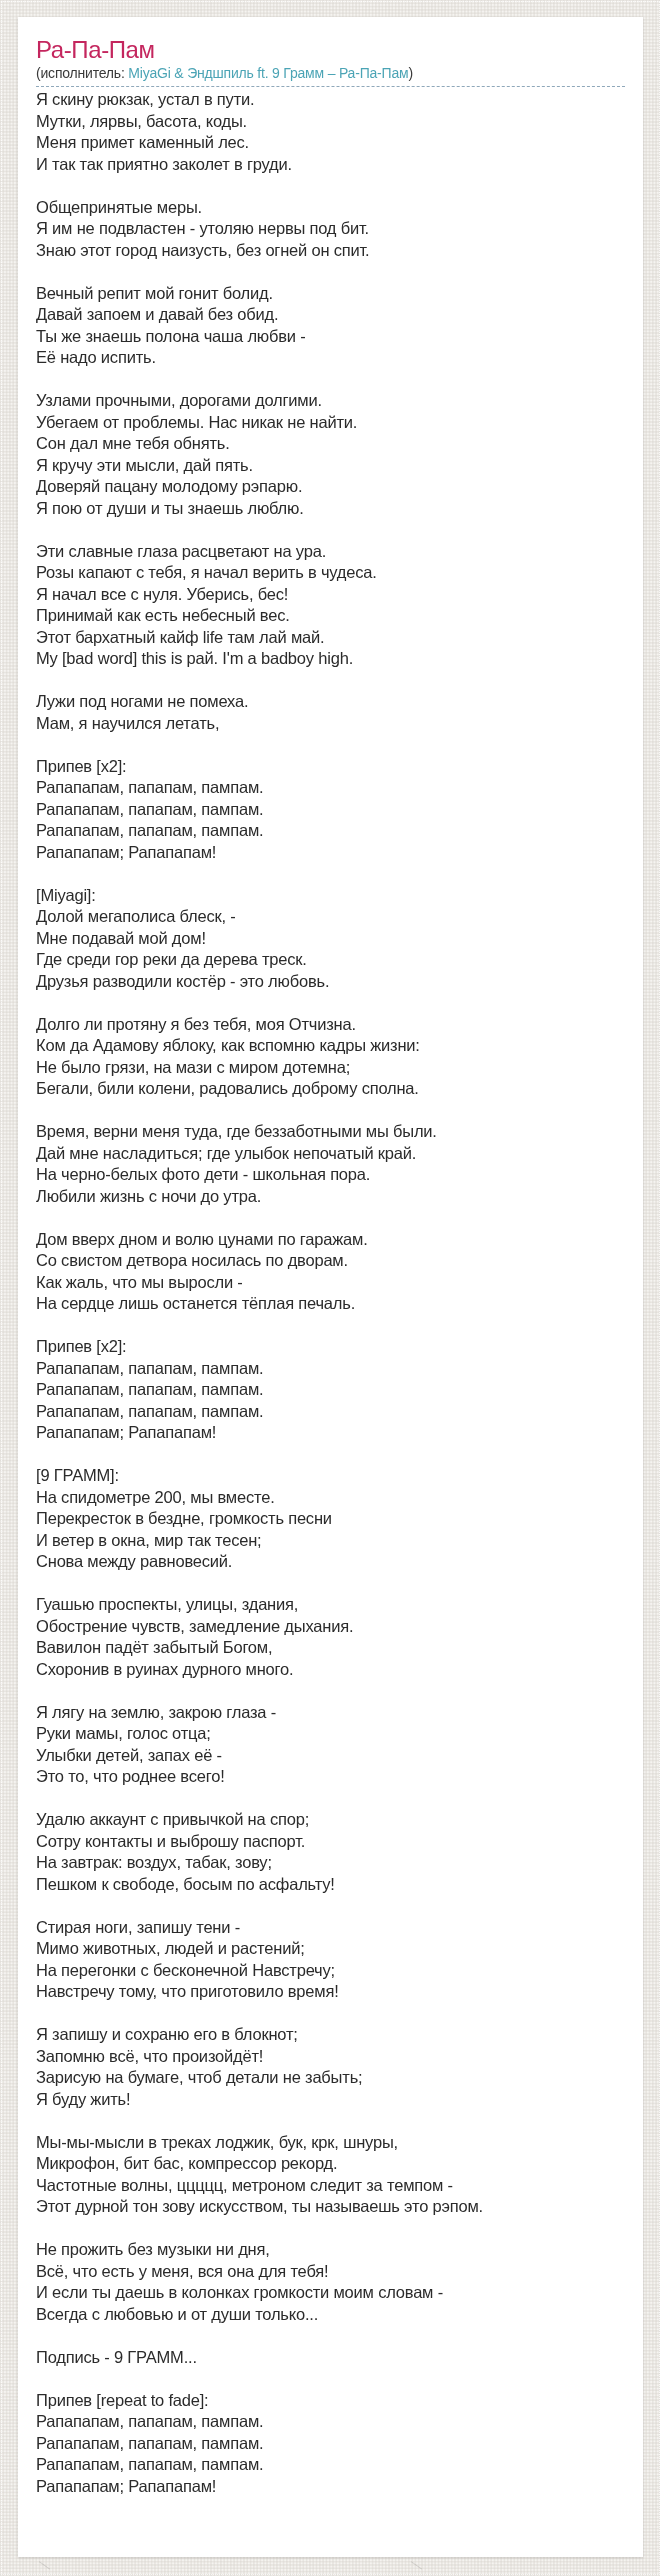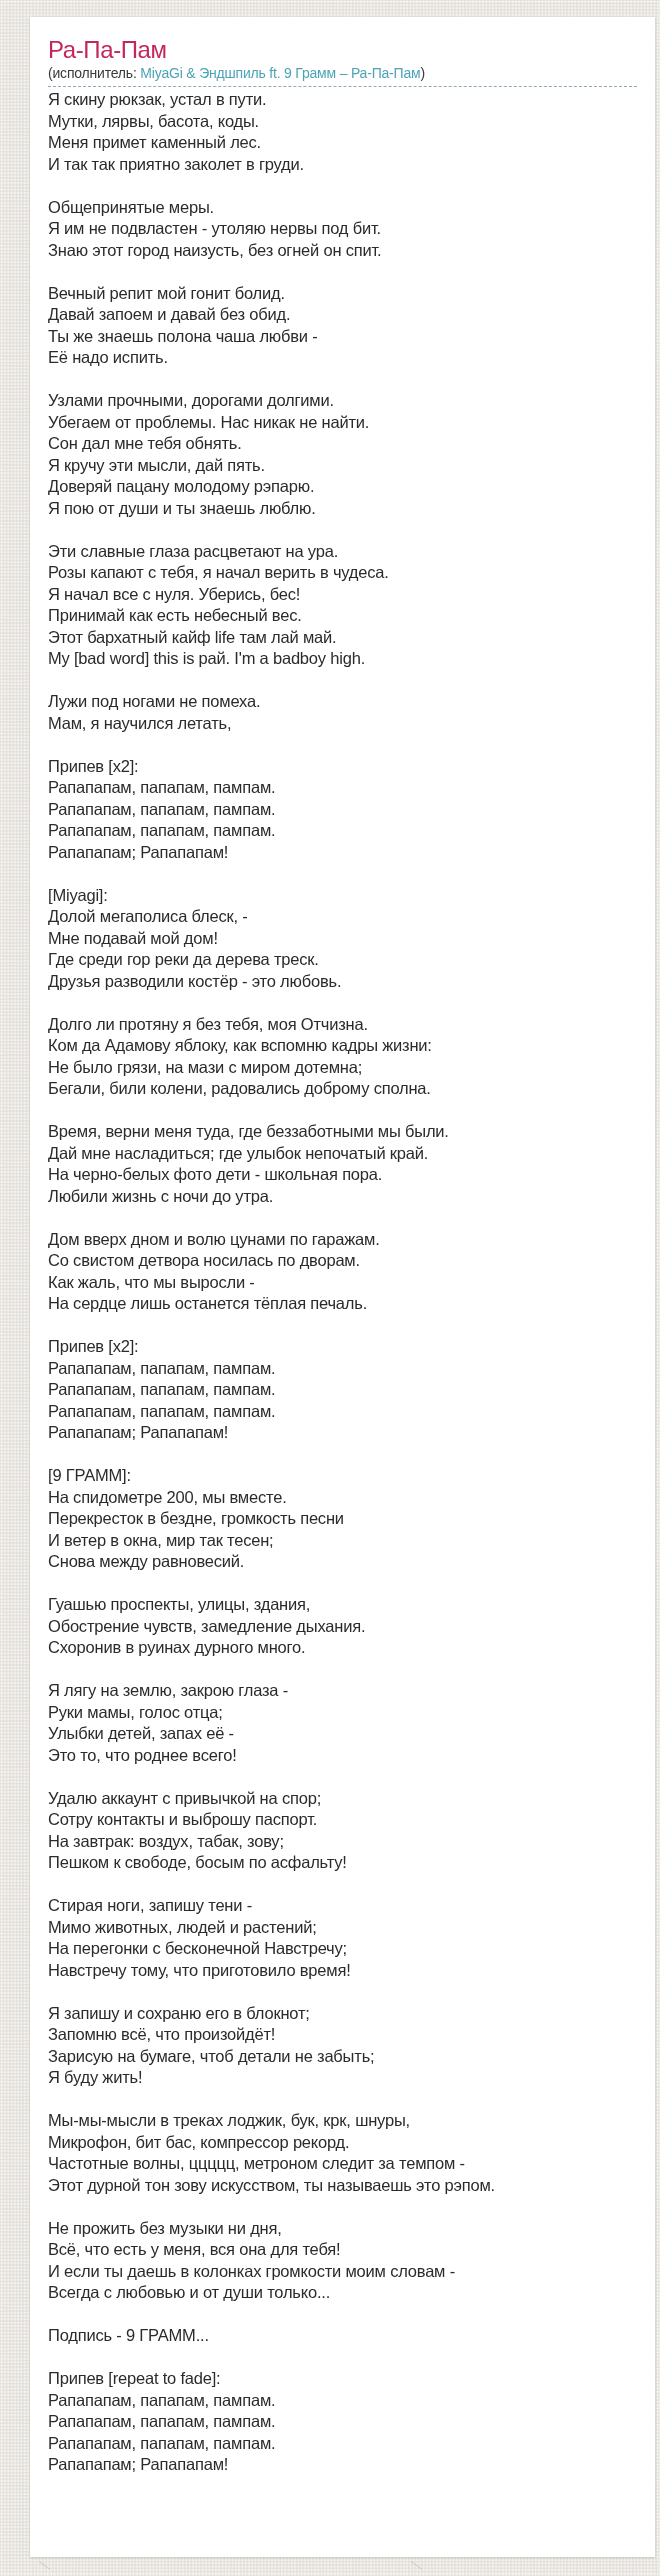--- a/index.html
+++ b/index.html
@@ -23,21 +23,21 @@
     position: absolute;
     top: 0.8px; left: 0.8px; right: 0.8px; bottom: 0.8px;
     border-left: 1.7px dotted rgba(255,255,255,0.75);
     border-right: 1.7px dotted rgba(255,255,255,0.75);
     border-top: 1.7px dotted rgba(255,255,255,0.75);
     border-bottom: 1.7px dotted rgba(255,255,255,0.75);
     pointer-events: none;
   }
   .card {
     position: absolute;
-    left: 30px;
+    left: 18px;
     top: 16.5px;
     width: 625px;
     height: 2540px;
     box-sizing: border-box;
     background: #ffffff;
     box-shadow: 0 0.8px 2.5px rgba(0,0,0,0.14);
     padding: 20px 18px 18px 18px;
   }
   .song-title {
     margin: 0 0 3.3px 0;
@@ -179,20 +179,21 @@
       <div class="stanza">
         <div class="line">[9 ГРАММ]:</div>
         <div class="line">На спидометре 200, мы вместе.</div>
         <div class="line">Перекресток в бездне, громкость песни</div>
         <div class="line">И ветер в окна, мир так тесен;</div>
         <div class="line">Снова между равновесий.</div>
       </div>
       <div class="stanza">
         <div class="line">Гуашью проспекты, улицы, здания,</div>
         <div class="line">Обострение чувств, замедление дыхания.</div>
+        <div class="line">Вавилон падёт забытый Богом,</div>
         <div class="line">Схоронив в руинах дурного много.</div>
       </div>
       <div class="stanza">
         <div class="line">Я лягу на землю, закрою глаза -</div>
         <div class="line">Руки мамы, голос отца;</div>
         <div class="line">Улыбки детей, запах её -</div>
         <div class="line">Это то, что роднее всего!</div>
       </div>
       <div class="stanza">
         <div class="line">Удалю аккаунт с привычкой на спор;</div>

